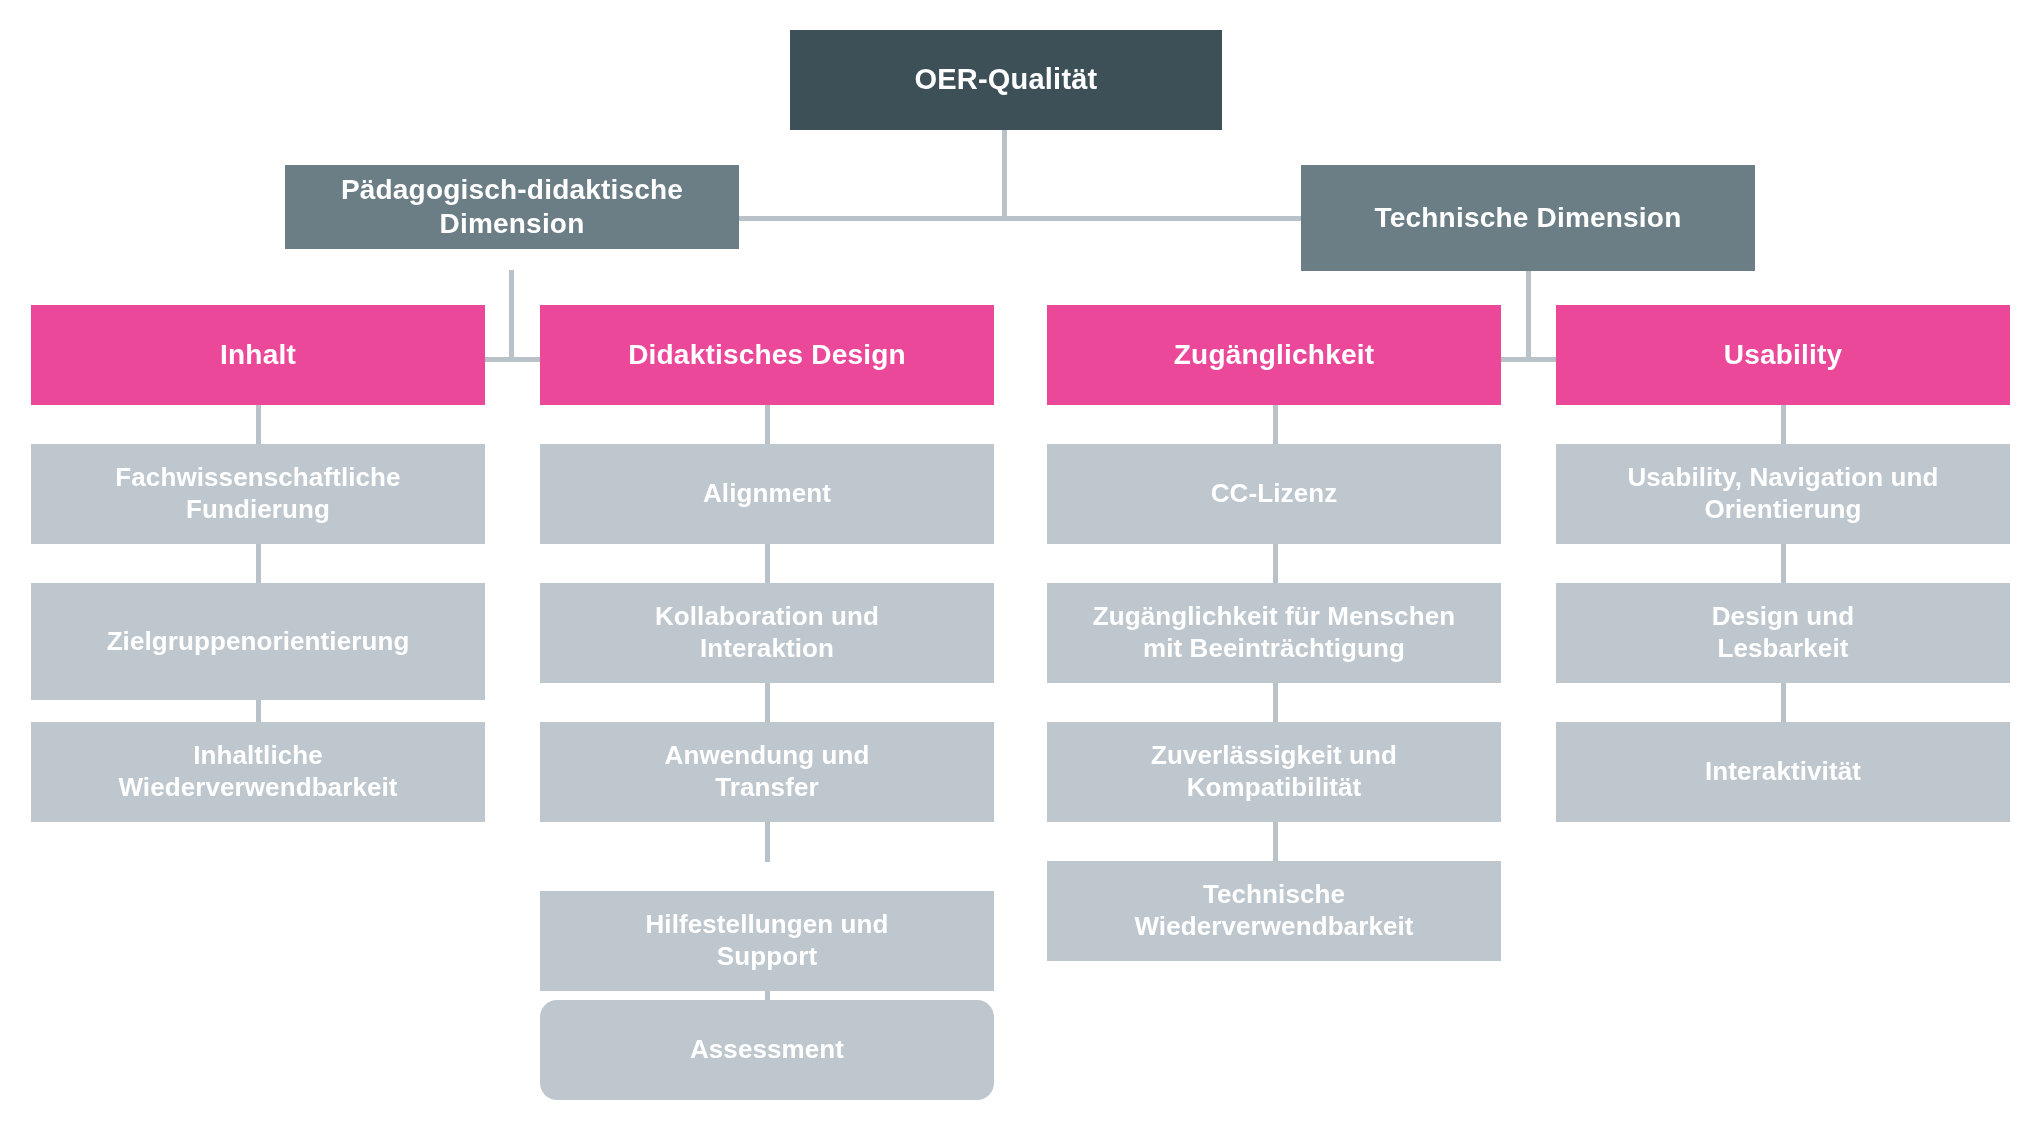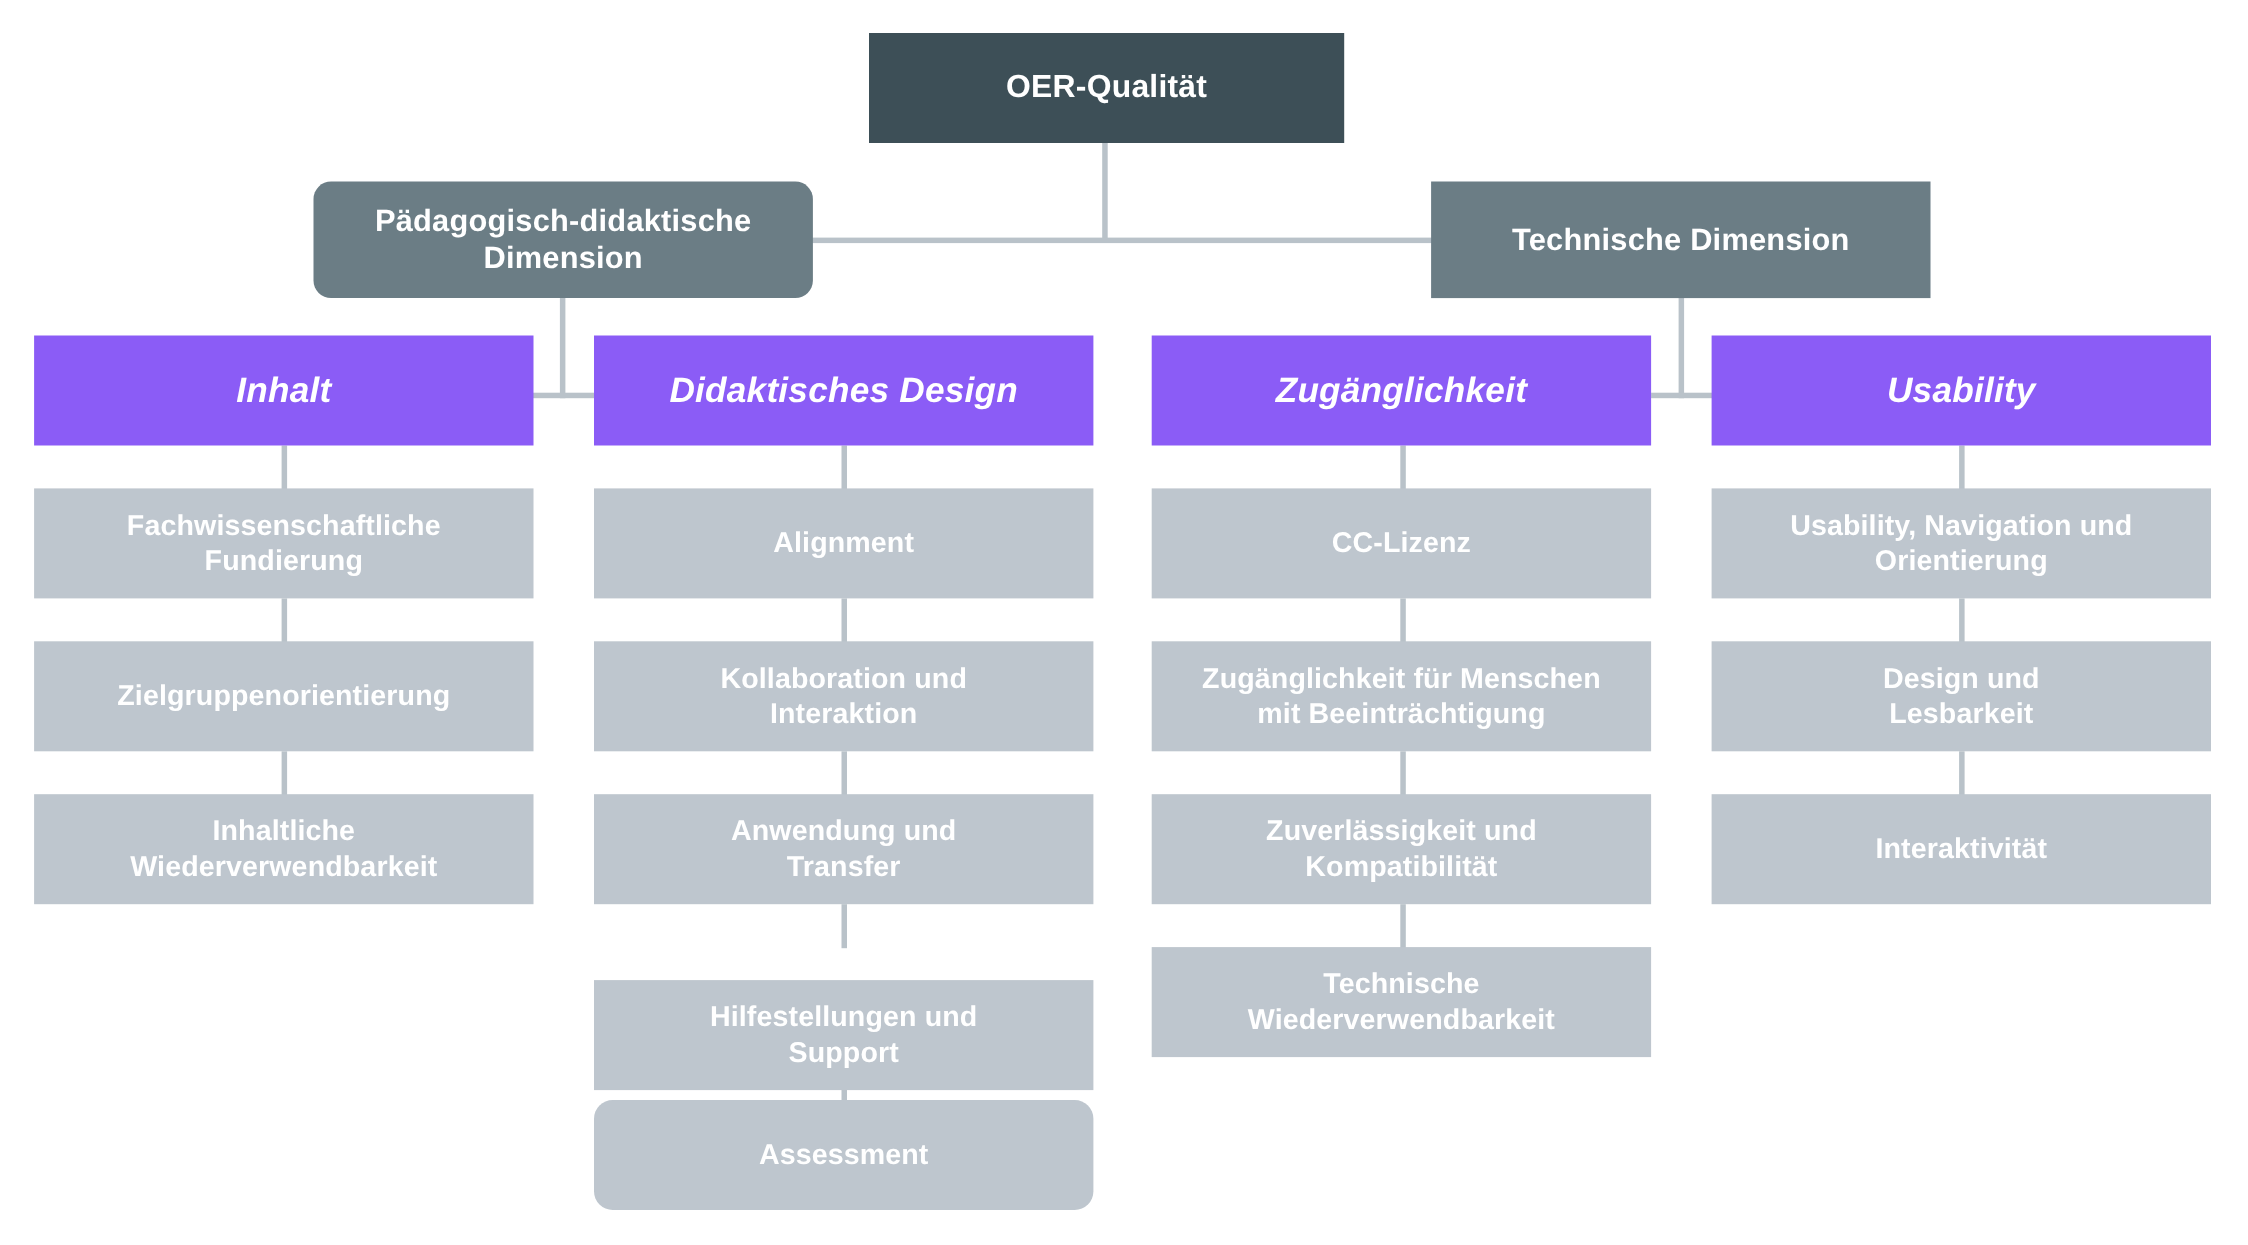--- a/index.html
+++ b/index.html
@@ -34,24 +34,23 @@
     background: #3d4f57;
     font-size: 29px;
     letter-spacing: 0.2px;
   }
   .lvl-dim {
     background: #6b7d85;
     font-size: 28px;
     letter-spacing: 0.2px;
   }
   .lvl-cat {
-    background: #8b5cf6;
-    font-size: 32px;
+    background: #ec4899;
+    font-size: 28px;
     letter-spacing: 0.2px;
-    font-style: italic;
   }
   .lvl-leaf {
     background: #bec6ce;
     font-size: 26px;
     letter-spacing: 0.1px;
   }
   .conn {
     position: absolute;
     background: #b9c2c9;
   }
@@ -87,32 +86,32 @@
   <div class="conn conn-v" style="left:1273px; top:544px; width:5px; height:40px;"></div>
   <div class="conn conn-v" style="left:1273px; top:683px; width:5px; height:40px;"></div>
   <div class="conn conn-v" style="left:1273px; top:822px; width:5px; height:40px;"></div>
 
   <div class="conn conn-v" style="left:1781px; top:405px; width:5px; height:40px;"></div>
   <div class="conn conn-v" style="left:1781px; top:544px; width:5px; height:40px;"></div>
   <div class="conn conn-v" style="left:1781px; top:683px; width:5px; height:40px;"></div>
 
   <div class="node lvl-root" style="left:790px; top:30px; width:432px; height:100px;">OER-Qualität</div>
 
-  <div class="node lvl-dim" style="left:285px; top:165px; width:454px; height:106px;border-radius:16px;">Pädagogisch-didaktische
+  <div class="node lvl-dim" style="left:285px; top:165px; width:454px; height:84px;">Pädagogisch-didaktische
 Dimension</div>
   <div class="node lvl-dim" style="left:1301px; top:165px; width:454px; height:106px;">Technische Dimension</div>
 
   <div class="node lvl-cat" style="left:31px; top:305px; width:454px; height:100px;">Inhalt</div>
   <div class="node lvl-cat" style="left:540px; top:305px; width:454px; height:100px;">Didaktisches Design</div>
   <div class="node lvl-cat" style="left:1047px; top:305px; width:454px; height:100px;">Zugänglichkeit</div>
   <div class="node lvl-cat" style="left:1556px; top:305px; width:454px; height:100px;">Usability</div>
 
   <div class="node lvl-leaf" style="left:31px; top:444px; width:454px; height:100px;">Fachwissenschaftliche
 Fundierung</div>
-  <div class="node lvl-leaf" style="left:31px; top:583px; width:454px; height:100px;">Zielgruppenorientierung</div>
+  <div class="node lvl-leaf" style="left:31px; top:583px; width:454px; height:117px;">Zielgruppenorientierung</div>
   <div class="node lvl-leaf" style="left:31px; top:722px; width:454px; height:100px;">Inhaltliche
 Wiederverwendbarkeit</div>
 
   <div class="node lvl-leaf" style="left:540px; top:444px; width:454px; height:100px;">Alignment</div>
   <div class="node lvl-leaf" style="left:540px; top:583px; width:454px; height:100px;">Kollaboration und
 Interaktion</div>
   <div class="node lvl-leaf" style="left:540px; top:722px; width:454px; height:100px;">Anwendung und
 Transfer</div>
   <div class="node lvl-leaf" style="left:540px; top:861px; width:454px; height:100px;margin-top:30px;">Hilfestellungen und
 Support</div>

